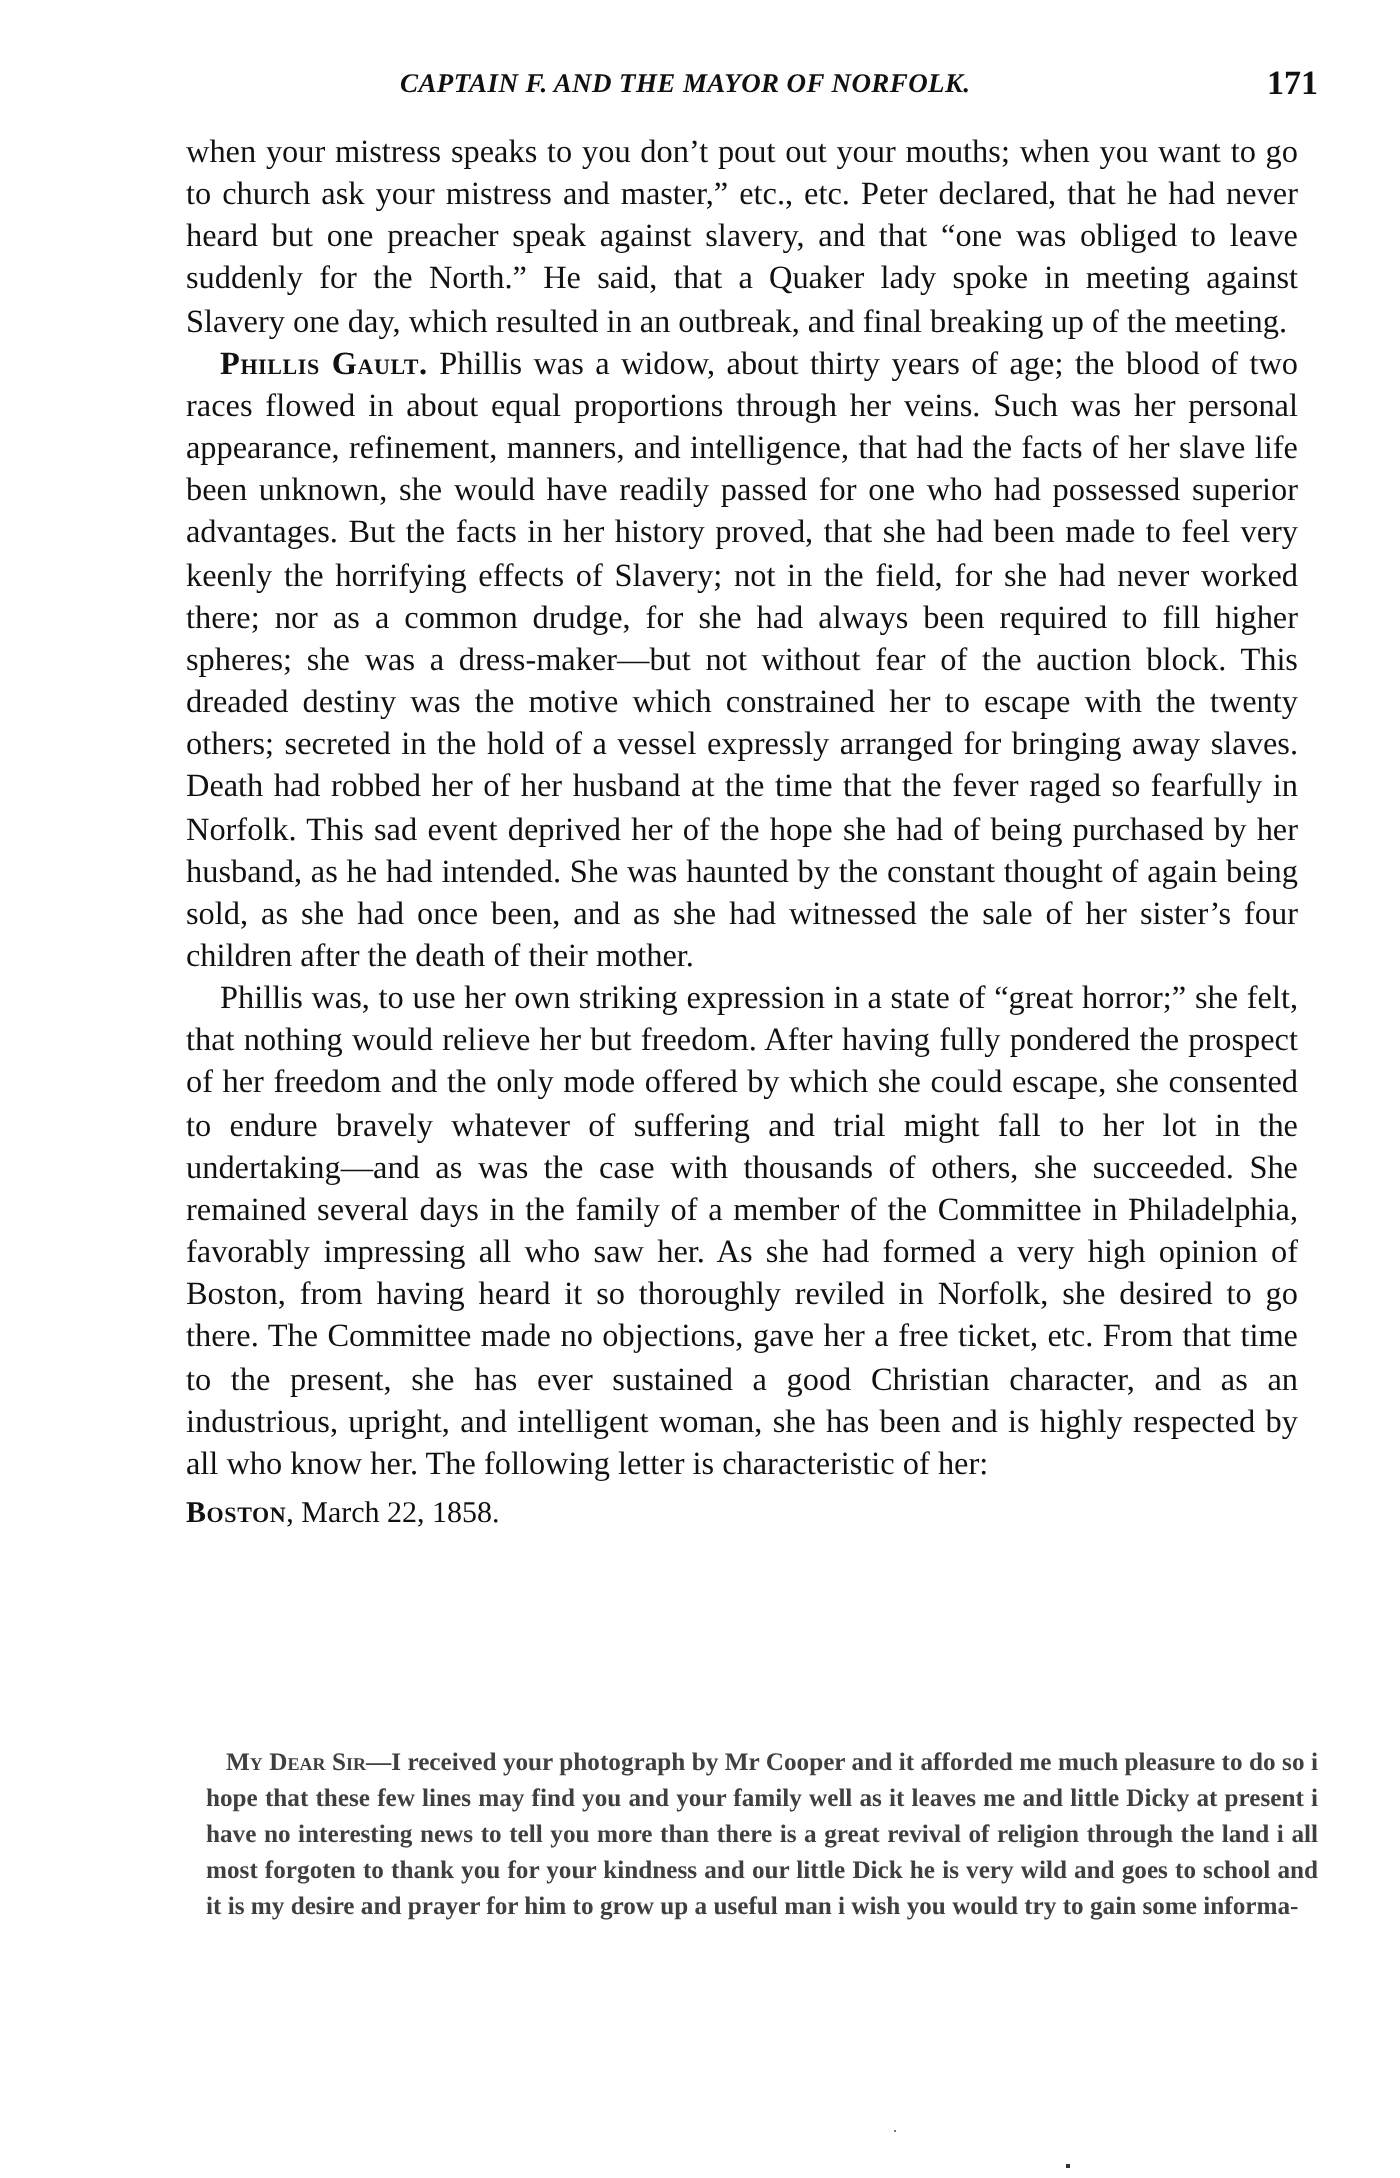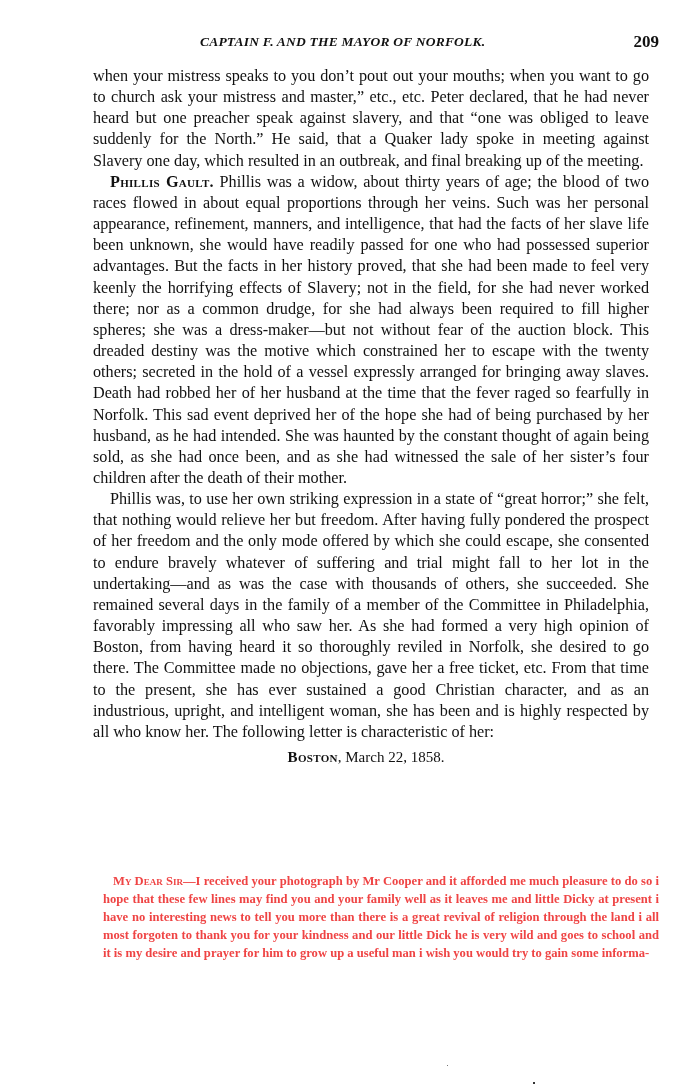--- a/index.html
+++ b/index.html
@@ -8,35 +8,35 @@
   .page { position: absolute; left: 0; top: 0; width: 700px; height: 1089px; }
   .running-head { position: absolute; top: 34px; left: 103px; width: 556px; height: 24px; }
   .running-title { position: absolute; left: 97px; top: 0; font-style: italic; font-weight: bold;
                    font-size: 13.5px; letter-spacing: 0.2px; }
   .page-number { position: absolute; right: 0; top: -2px; font-weight: bold; font-size: 17px; }
   .body { position: absolute; left: 93px; top: 66px; width: 556px; font-size: 16.2px;
           line-height: 21.15px; text-align: justify; }
   .body p { margin: 0; }
   .body p.indent { text-indent: 17px; }
   .sc { font-variant: small-caps; letter-spacing: 0.3px; font-weight: bold; }
-  .dateline { text-align: center; margin-top: 4px !important; padding-right: 10px; font-size: 15px; }
+  .dateline { text-align: left; margin-top: 4px !important; padding-right: 10px; font-size: 15px; }
   .letter { position: absolute; left: 103px; top: 872px; width: 556px; font-size: 12.6px;
-            line-height: 18.1px; text-align: justify; font-weight: bold; color: #ef4444; }
+            line-height: 18.1px; text-align: justify; font-weight: bold; color: #404040; }
   .letter p { margin: 0; text-indent: 10px; }
   .letter .salutation { font-variant: small-caps; }
   .speck { position: absolute; background: #333; }
 </style>
 </head>
 <body>
 
 <div class="page">
 
   <div class="running-head">
     <span class="running-title">CAPTAIN F. AND THE MAYOR OF NORFOLK.</span>
-    <span class="page-number">209</span>
+    <span class="page-number">171</span>
   </div>
 
   <div class="body">
     <p>when your mistress speaks to you don’t pout out your mouths; when you want to go to church ask your mistress and master,” etc., etc. Peter declared, that he had never heard but one preacher speak against slavery, and that “one was obliged to leave suddenly for the North.” He said, that a Quaker lady spoke in meeting against Slavery one day, which resulted in an outbreak, and final breaking up of the meeting.</p>
     <p class="indent"><span class="sc">Phillis Gault.</span><span> Phillis was a widow, about thirty years of age; the blood of two races flowed in about equal proportions through her veins. Such was her personal appearance, refinement, manners, and intelligence, that had the facts of her slave life been unknown, she would have readily passed for one who had possessed superior advantages. But the facts in her history proved, that she had been made to feel very keenly the horrifying effects of Slavery; not in the field, for she had never worked there; nor as a common drudge, for she had always been required to fill higher spheres; she was a dress-maker—but not without fear of the auction block. This dreaded destiny was the motive which constrained her to escape with the twenty others; secreted in the hold of a vessel expressly arranged for bringing away slaves. Death had robbed her of her husband at the time that the fever raged so fearfully in Norfolk. This sad event deprived her of the hope she had of being purchased by her husband, as he had intended. She was haunted by the constant thought of again being sold, as she had once been, and as she had witnessed the sale of her sister’s four children after the death of their mother.</span></p>
     <p class="indent">Phillis was, to use her own striking expression in a state of “great horror;” she felt, that nothing would relieve her but freedom. After having fully pondered the prospect of her freedom and the only mode offered by which she could escape, she consented to endure bravely whatever of suffering and trial might fall to her lot in the undertaking—and as was the case with thousands of others, she succeeded. She remained several days in the family of a member of the Committee in Philadelphia, favorably impressing all who saw her. As she had formed a very high opinion of Boston, from having heard it so thoroughly reviled in Norfolk, she desired to go there. The Committee made no objections, gave her a free ticket, etc. From that time to the present, she has ever sustained a good Christian character, and as an industrious, upright, and intelligent woman, she has been and is highly respected by all who know her. The following letter is characteristic of her:</p>
     <p class="dateline"><span class="sc">Boston</span><span>, March 22, 1858.</span></p>
   </div>
 
   <div class="letter">

